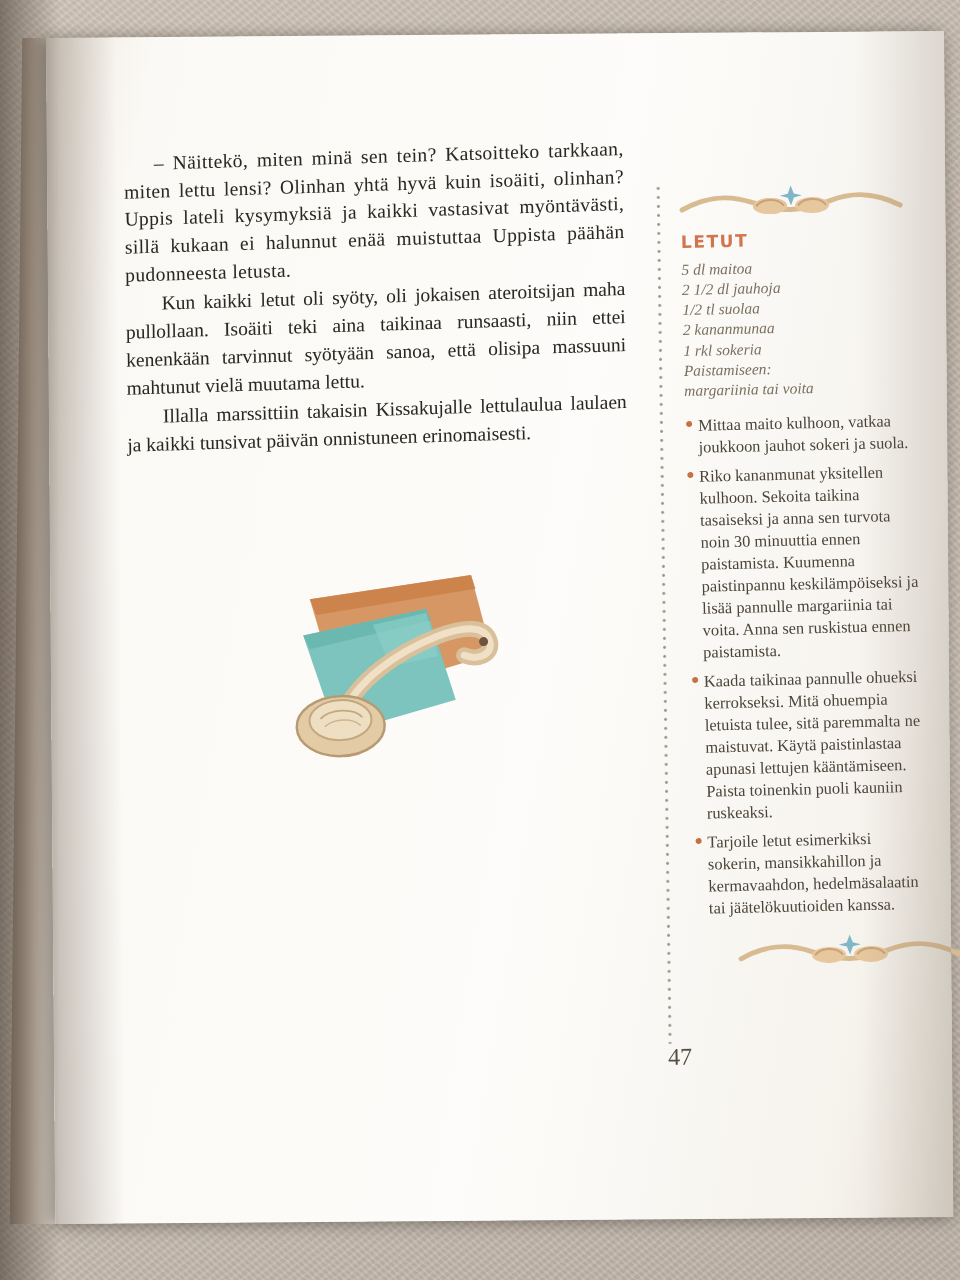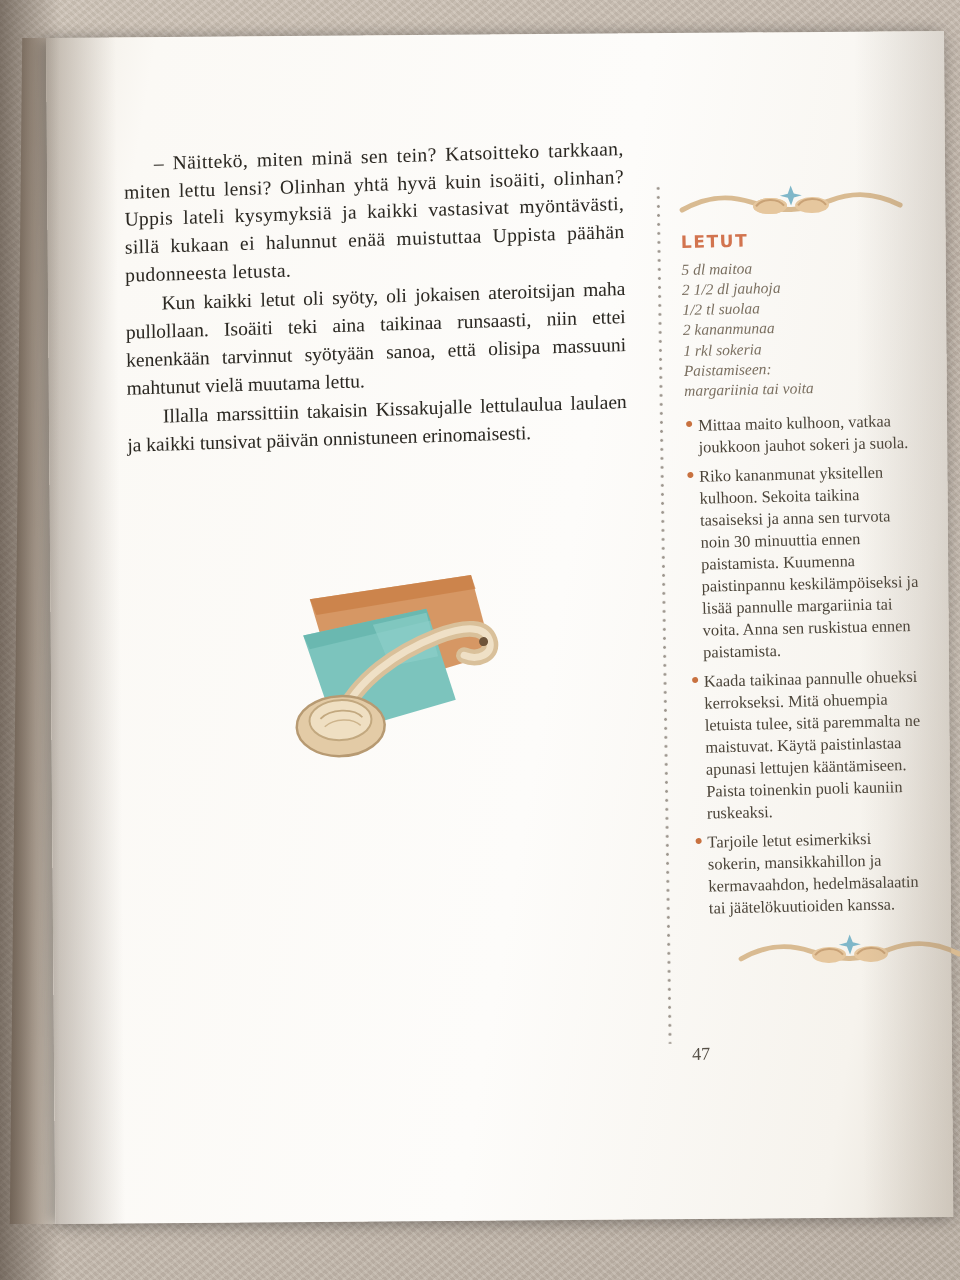--- a/index.html
+++ b/index.html
@@ -182,23 +182,23 @@
     color: #c8713f;
     font-size: 14px;
   }
   .orn-bottom {
     margin-top: 14px;
     margin-left: 42px;
   }
 
   .page-number {
     position: absolute;
-    left: 640px;
+    left: 616px;
     top: 1010px;
-    font-size: 18px;
+    font-size: 24px;
     color: #554f46;
     transform: rotate(-1deg);
   }
 
   
   .corner-shadow {
     position: absolute;
     left: 0; top: 0;
     width: 60px; height: 1280px;
     background: linear-gradient(90deg, rgba(60,48,38,0.55), rgba(60,48,38,0));

